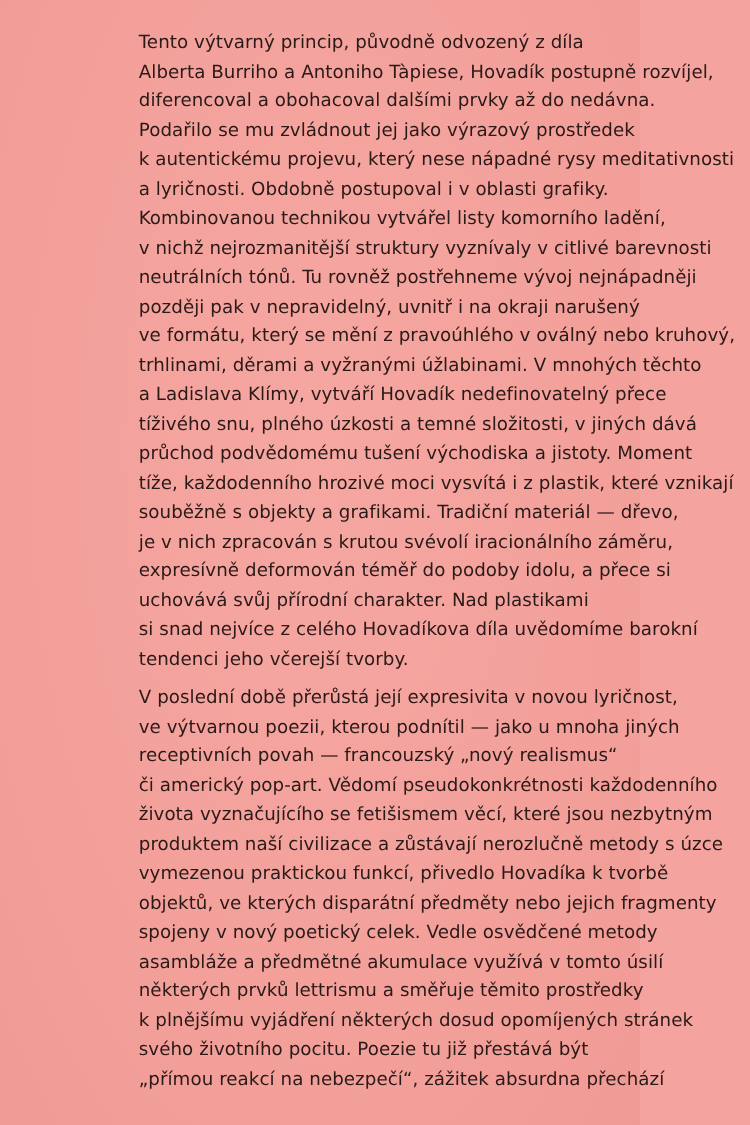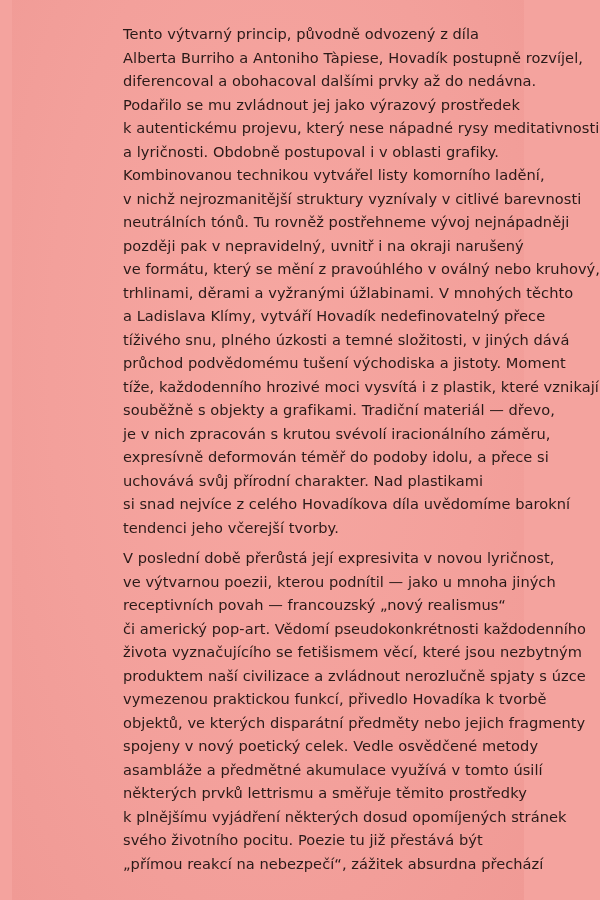--- a/index.html
+++ b/index.html
@@ -8,21 +8,21 @@
     }
     body {
       width: 600px;
       height: 900px;
       background: #f4a39e;
       overflow: hidden;
       position: relative;
     }
     .page {
       position: absolute;
-      left: 12px; top: 0;
+      left: 0; top: 0;
       width: 512px; height: 900px;
       background: radial-gradient(ellipse at 50% 40%, #f6a7a1 0%, #f3a09b 60%, #f09a95 100%);
     }
     .para {
       position: absolute;
       left: 111px;
       margin: 0;
       font-family: "DejaVu Sans", sans-serif;
       font-size: 14.6px;
       line-height: 23.5px;
@@ -63,21 +63,21 @@
       <span class="line">uchovává svůj přírodní charakter. Nad plastikami</span>
       <span class="line">si snad nejvíce z celého Hovadíkova díla uvědomíme barokní</span>
       <span class="line">tendenci jeho včerejší tvorby.</span>
     </div>
   <div class="para" id="p2">
       <span class="line">V poslední době přerůstá její expresivita v novou lyričnost,</span>
       <span class="line">ve výtvarnou poezii, kterou podnítil — jako u mnoha jiných</span>
       <span class="line">receptivních povah — francouzský „nový realismus“</span>
       <span class="line">či americký pop-art. Vědomí pseudokonkrétnosti každodenního</span>
       <span class="line">života vyznačujícího se fetišismem věcí, které jsou nezbytným</span>
-      <span class="line">produktem naší civilizace a zvládnout nerozlučně spjaty s úzce</span>
+      <span class="line">produktem naší civilizace a zůstávají nerozlučně metody s úzce</span>
       <span class="line">vymezenou praktickou funkcí, přivedlo Hovadíka k tvorbě</span>
       <span class="line">objektů, ve kterých disparátní předměty nebo jejich fragmenty</span>
       <span class="line">spojeny v nový poetický celek. Vedle osvědčené metody</span>
       <span class="line">asambláže a předmětné akumulace využívá v tomto úsilí</span>
       <span class="line">některých prvků lettrismu a směřuje těmito prostředky</span>
       <span class="line">k plnějšímu vyjádření některých dosud opomíjených stránek</span>
       <span class="line">svého životního pocitu. Poezie tu již přestává být</span>
       <span class="line">„přímou reakcí na nebezpečí“, zážitek absurdna přechází</span>
     </div>
 </div>

